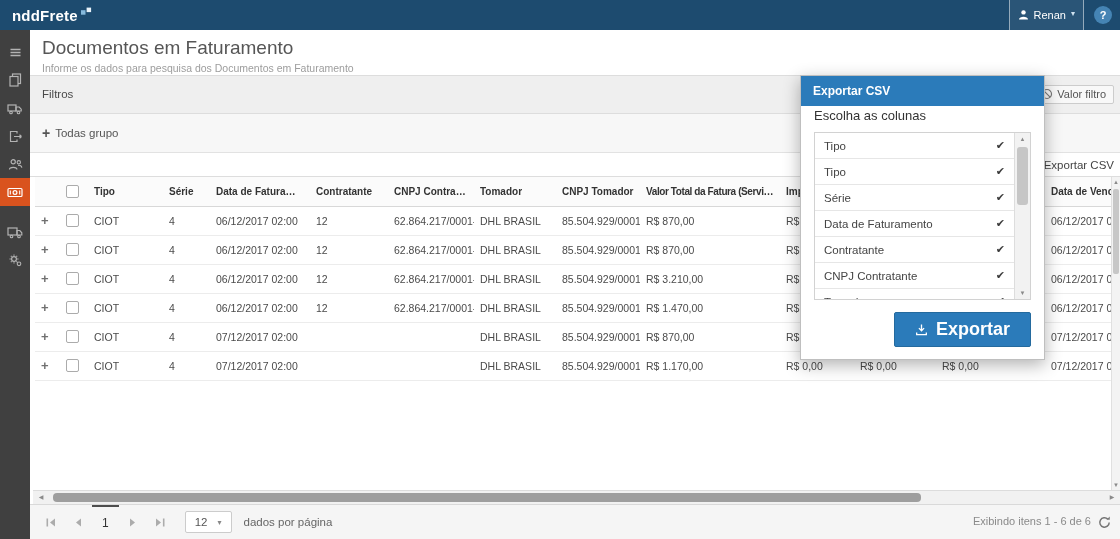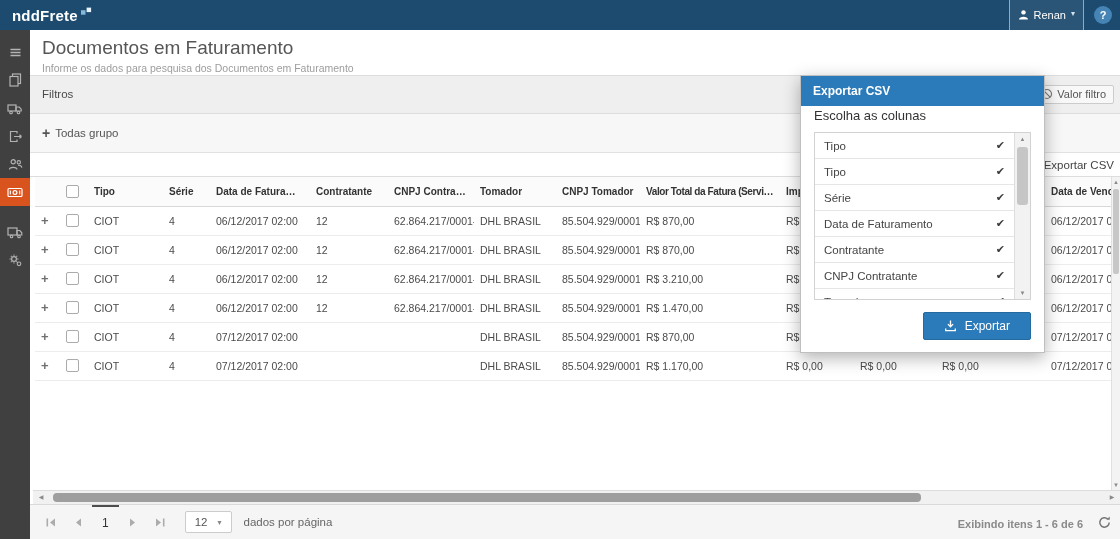--- a/index.html
+++ b/index.html
@@ -80,44 +80,44 @@
     align-items: center; padding: 0 8px; font-size: 11.5px; color: #666; gap: 2px; }
   .pg-btn { align-self: stretch; display: flex; align-items: center; padding: 0 8px; cursor: pointer; }
   .pg-num { align-self: stretch; display: flex; align-items: center; padding: 0 10px;
     font-size: 12px; color: #333; border-top: 2px solid transparent; cursor: pointer; }
   .pg-num.current { border-top-color: #4d4d4d; }
   .page-size-select { margin-left: 10px; display: flex; align-items: center; gap: 10px;
     background: #fff; border: 1px solid #ccc; border-radius: 2px; padding: 4px 9px; color: #555;
     font-size: 11.5px; cursor: pointer; }
   .dd-chev { font-size: 8px; color: #888; }
   .per-page { margin-left: 10px; color: #666; }
-  .pager-right { margin-left: auto; display: flex; align-items: flex-end; gap: 14px; font-weight: bold; }
+  .pager-right { margin-left: auto; display: flex; align-items: flex-start; gap: 6px; }
   .pager-status { font-size: 11px; color: #8a8a8a; }
   .refresh-btn { cursor: pointer; display: flex; }
   
   .modal { position: absolute; left: 800px; top: 75px; width: 245px; background: #fff;
     border: 1px solid #bfbfbf; box-shadow: 0 5px 16px rgba(0,0,0,.3); z-index: 50; }
   .modal-head { background: #2b7bba; color: #fff; font-size: 12px; font-weight: bold; padding: 8px 12px; }
   .modal-body { padding: 0 13px 8px; }
   .modal-prompt { font-size: 13px; color: #333; margin: 2px 0 9px; }
   .col-list { position: relative; border: 1px solid #d2d2d2; height: 168px; overflow: hidden; }
   .col-items { margin-right: 16px; }
   .col-item { height: 26px; border-bottom: 1px solid #e6e6e6; display: flex; align-items: center;
     justify-content: space-between; padding: 0 9px; font-size: 11.5px; color: #444; cursor: pointer; }
   .col-item .chk { color: #3c3c3c; font-size: 11px; }
   .list-scrollbar { position: absolute; top: 0; right: 0; bottom: 0; width: 16px; background: #f2f2f2;
     border-left: 1px solid #ddd; cursor: pointer; }
   .ls-arrow { position: absolute; left: 0; right: 0; text-align: center; font-size: 6px; color: #8a8a8a; }
   .ls-arrow.up { top: 3px; } .ls-arrow.down { bottom: 3px; }
   .ls-thumb { position: absolute; left: 2px; right: 2px; top: 14px; height: 58px;
     background: #c6c6c6; border-radius: 3px; }
   .modal-foot { padding: 4px 13px 12px; display: flex; justify-content: flex-end; }
-  .export-btn { display: flex; align-items: flex-start; gap: 8px; background: #2b7bba; color: #fff;
-    border: 1px solid #246a9e; border-radius: 2px; font-size: 12px; padding: 6px 20px;
-    font-family: inherit; cursor: pointer; }
+  .export-btn { display: flex; align-items: center; gap: 8px; background: #2b7bba; color: #fff;
+    border: 1px solid #246a9e; border-radius: 2px; font-size: 18px; padding: 6px 20px;
+    font-family: inherit; cursor: pointer; font-weight: bold; }
 </style>
 </head>
 <body>
 
 <div class="topbar">
   <div class="brand">
     <span>nddFrete</span>
     <svg width="11" height="11" viewBox="0 0 11 11">
         <rect x="0" y="3.2" width="4.5" height="4.5" fill="#85b9dc"></rect>
         <rect x="5.6" y="0.6" width="4.5" height="4.5" fill="#e8f2f9"></rect>

